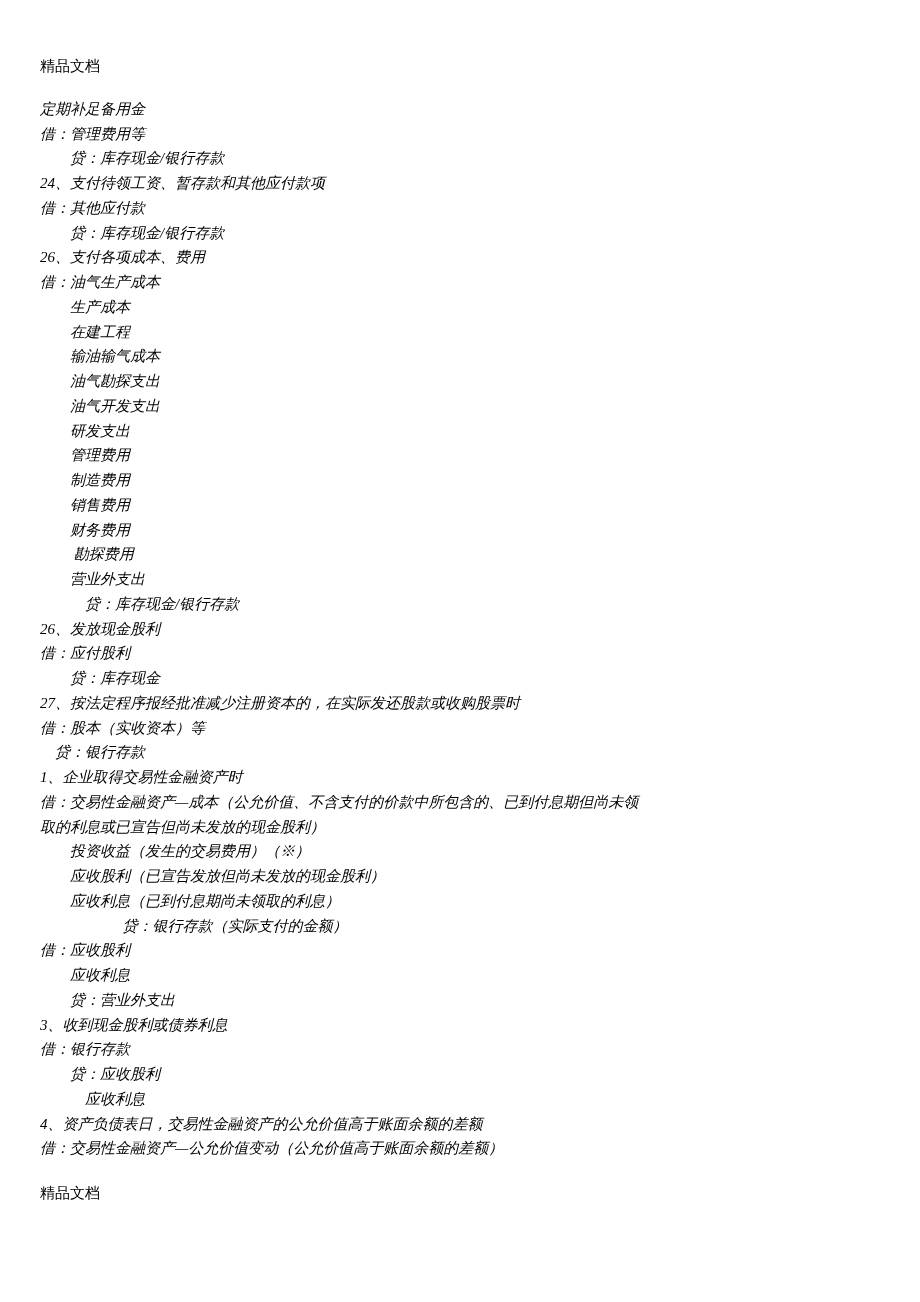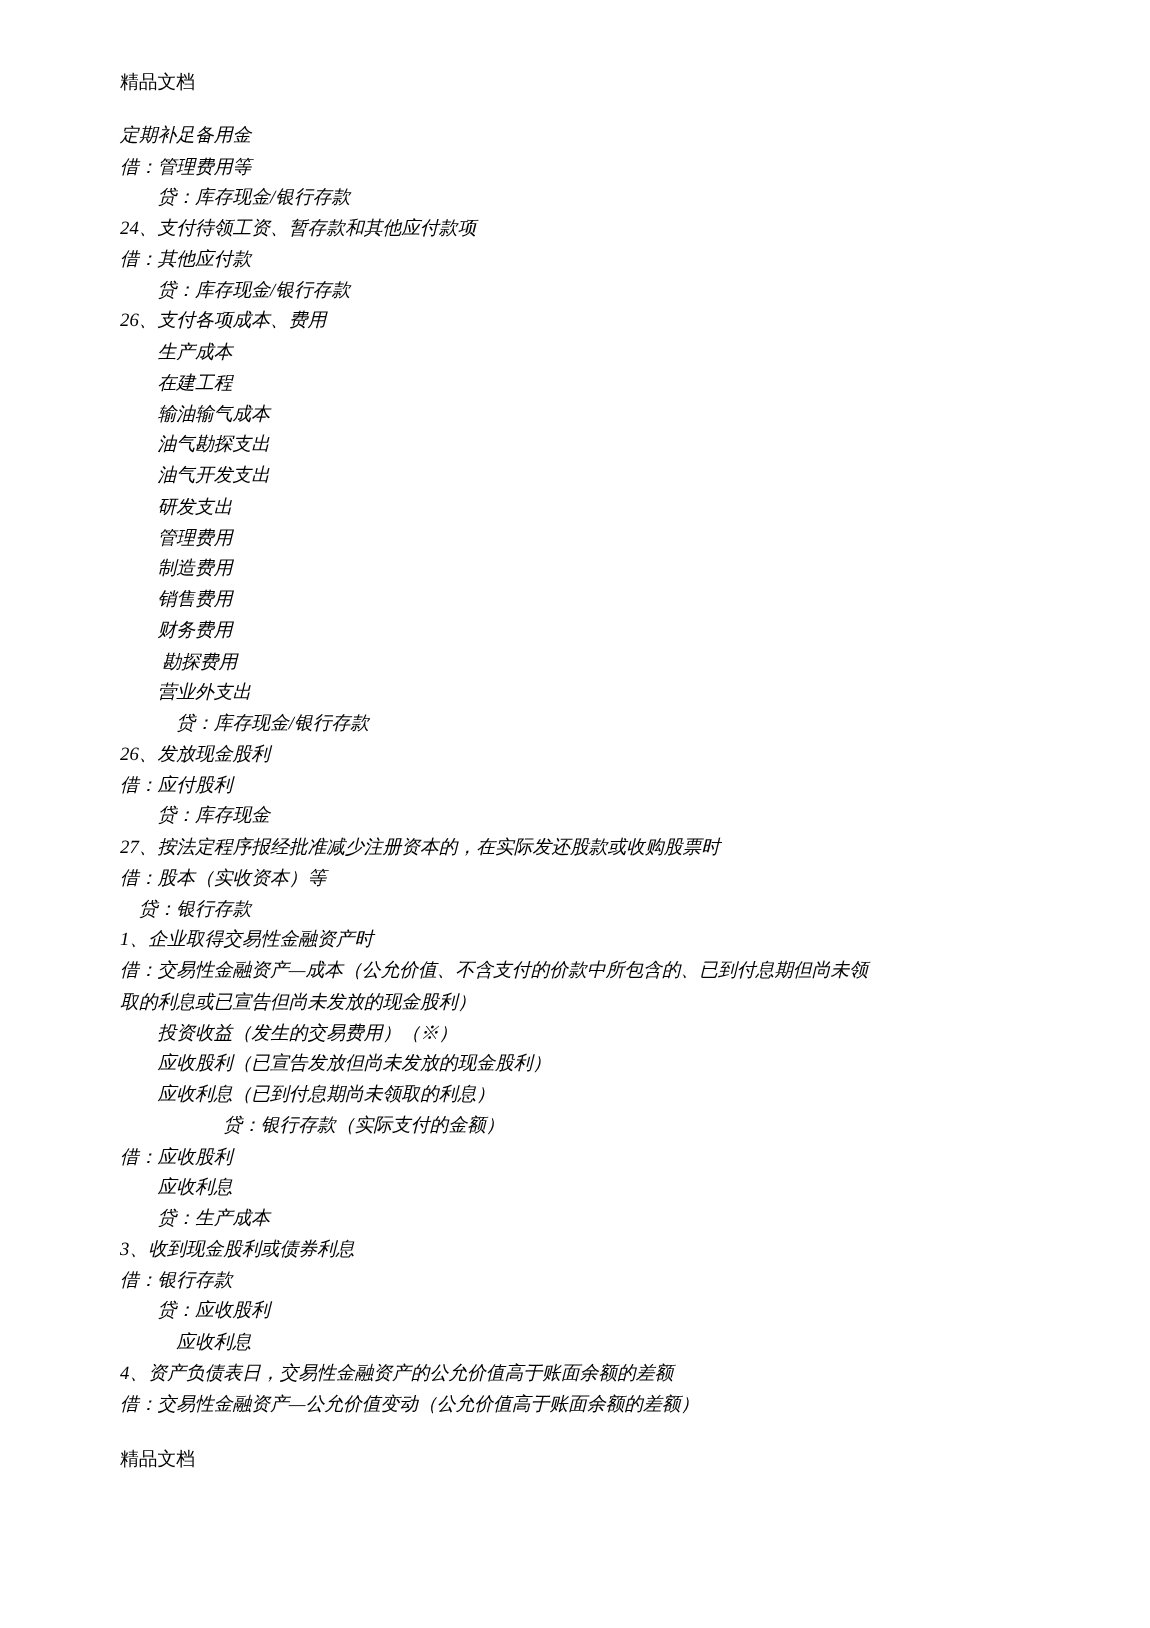--- a/index.html
+++ b/index.html
@@ -8,21 +8,21 @@
     background: #ffffff;
     font-family: "SimSun", "宋体", serif;
     font-size: 15px;
     color: #000000;
     line-height: 1.65;
   }
   .page {
     width: 772px;
     min-height: 1302px;
     box-sizing: border-box;
-    padding: 54px 64px 40px 96px;
+    padding: 54px 64px 40px 40px;
     position: relative;
   }
   .header {
     margin-bottom: 18px;
   }
   .content p {
     margin: 0;
     white-space: pre-wrap;
     font-style: italic;
   }
@@ -41,20 +41,21 @@
     <span>精品文档</span>
   </div>
   <div class="content" id="content">
       <p>定期补足备用金</p>
       <p>借：管理费用等</p>
       <p class="indent-1">贷：库存现金/银行存款</p>
       <p>24、支付待领工资、暂存款和其他应付款项</p>
       <p>借：其他应付款</p>
       <p class="indent-1">贷：库存现金/银行存款</p>
       <p>26、支付各项成本、费用</p>
+      <p>借：油气生产成本</p>
       <p class="indent-1">生产成本</p>
       <p class="indent-1">在建工程</p>
       <p class="indent-1">输油输气成本</p>
       <p class="indent-1">油气勘探支出</p>
       <p class="indent-1">油气开发支出</p>
       <p class="indent-1">研发支出</p>
       <p class="indent-1">管理费用</p>
       <p class="indent-1">制造费用</p>
       <p class="indent-1">销售费用</p>
       <p class="indent-1">财务费用</p>
@@ -69,21 +70,21 @@
       <p>    贷：银行存款</p>
       <p>1、企业取得交易性金融资产时</p>
       <p>借：交易性金融资产—成本（公允价值、不含支付的价款中所包含的、已到付息期但尚未领</p>
       <p>取的利息或已宣告但尚未发放的现金股利）</p>
       <p class="indent-1">投资收益（发生的交易费用）（※）</p>
       <p class="indent-1">应收股利（已宣告发放但尚未发放的现金股利）</p>
       <p class="indent-1">应收利息（已到付息期尚未领取的利息）</p>
       <p class="indent-3">贷：银行存款（实际支付的金额）</p>
       <p>借：应收股利</p>
       <p class="indent-1">应收利息</p>
-      <p class="indent-1">贷：生产成本</p>
+      <p class="indent-1">贷：营业外支出</p>
       <p>3、收到现金股利或债券利息</p>
       <p>借：银行存款</p>
       <p class="indent-1">贷：应收股利</p>
       <p class="indent-2">应收利息</p>
       <p>4、资产负债表日，交易性金融资产的公允价值高于账面余额的差额</p>
       <p>借：交易性金融资产—公允价值变动（公允价值高于账面余额的差额）</p>
     </div>
   <div class="footer">
     <span>精品文档</span>
   </div>

